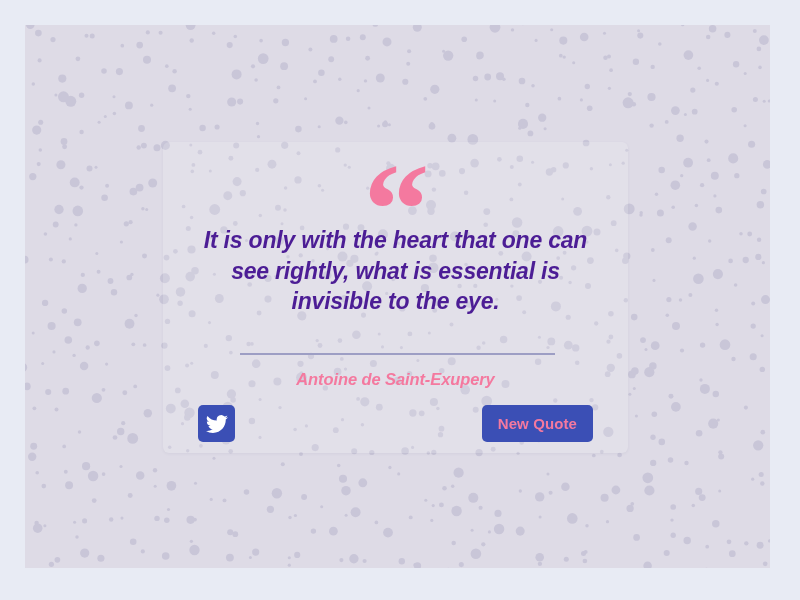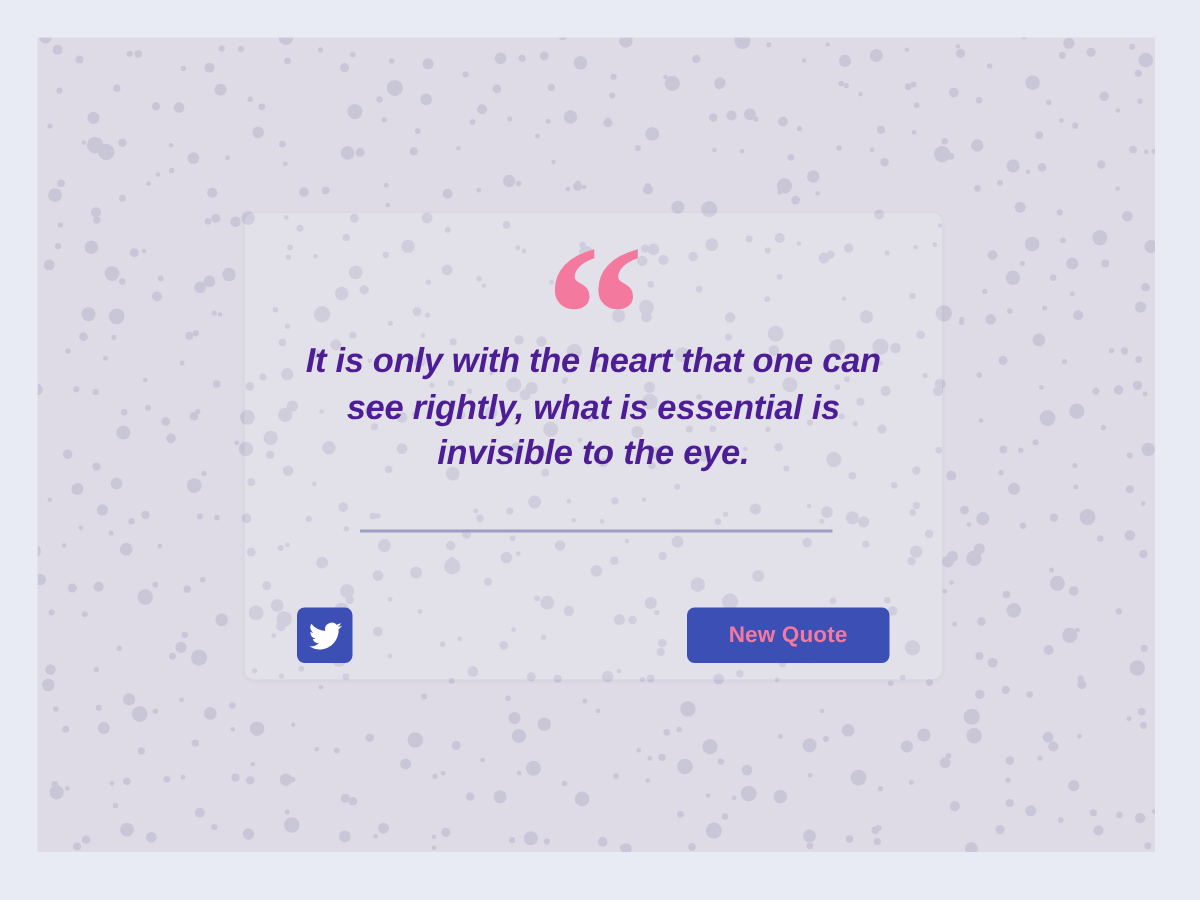--- a/index.html
+++ b/index.html
@@ -138,21 +138,21 @@
     padding: 0;
   }
   #twitter-button svg { display: block; }
 
   #new-quote-button {
     position: absolute;
     right: 35px;
     top: 0;
     height: 37px;
     min-width: 104px;
-    padding: 0 28px;
+    padding: 0 16px;
     border: none;
     border-radius: 5px;
     background: #3b4fb5;
     color: #f4799f;
     font-family: "Liberation Sans", sans-serif;
     font-size: 15px;
     font-weight: bold;
     letter-spacing: 0.1px;
     cursor: pointer;
     display: flex;
@@ -921,20 +921,21 @@
   </div>
 
   <div id="quote-card">
 
     <div id="quote-mark">“</div>
 
     <div id="quote-text">It is only with the heart that one can see rightly, what is essential is invisible to the eye.</div>
 
     <hr id="quote-divider">
 
+    <div id="quote-author">Antoine de Saint-Exupery</div>
 
     <div id="card-actions">
 
       <button id="twitter-button" title="Tweet this quote">
         <span>
           <svg width="22" height="22" viewBox="0 0 24 24" aria-hidden="true">
             <path fill="#ffffff" d="M23.95 4.57a10 10 0 0 1-2.82.77 4.96 4.96 0 0 0 2.16-2.72 9.9 9.9 0 0 1-3.12 1.19 4.92 4.92 0 0 0-8.38 4.48A13.97 13.97 0 0 1 1.64 3.16a4.92 4.92 0 0 0 1.52 6.57 4.88 4.88 0 0 1-2.23-.62v.06a4.92 4.92 0 0 0 3.95 4.83 4.96 4.96 0 0 1-2.22.08 4.93 4.93 0 0 0 4.6 3.42A9.88 9.88 0 0 1 0 19.54a13.94 13.94 0 0 0 7.55 2.21c9.06 0 14.01-7.5 14.01-14.01 0-.21 0-.42-.02-.63a10 10 0 0 0 2.46-2.54z"></path>
           </svg>
         </span>
       </button>

